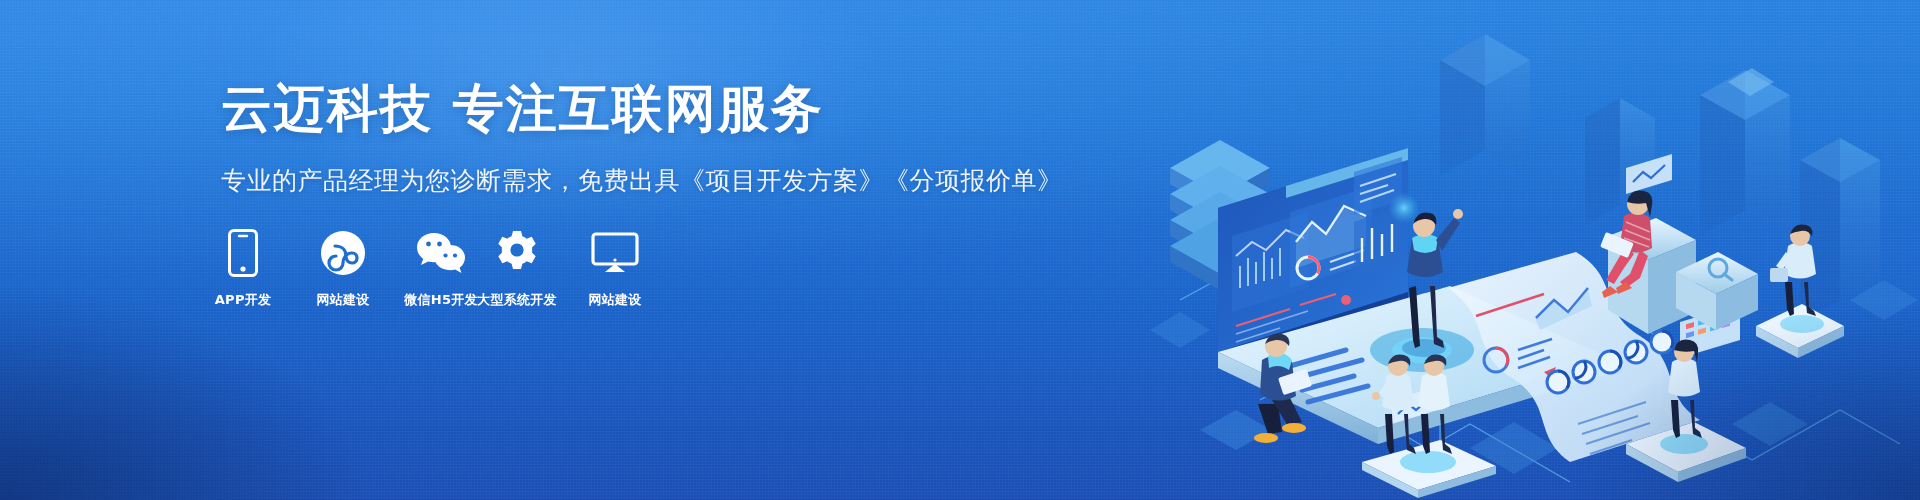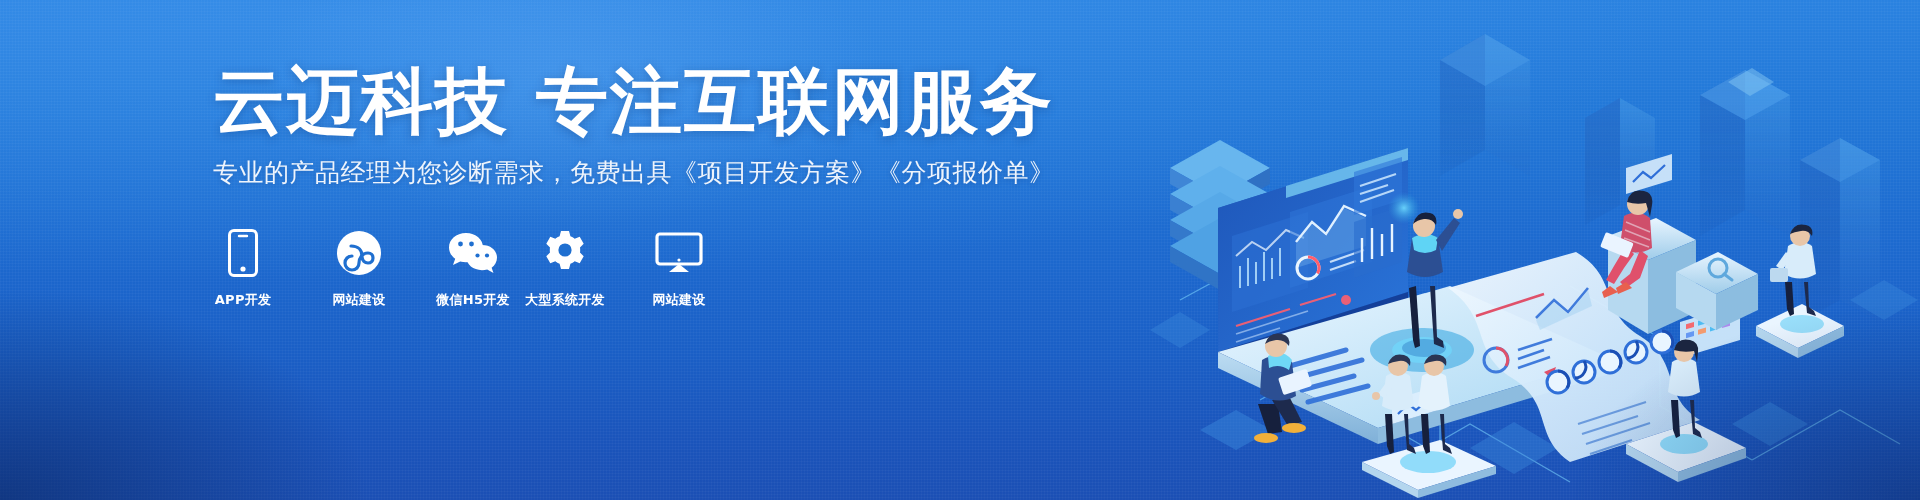--- a/index.html
+++ b/index.html
@@ -37,35 +37,35 @@
   .glow-top{
     position:absolute;left:120px;top:-140px;width:900px;height:430px;
     background:radial-gradient(50% 50% at 50% 50%, rgba(110,180,250,.28) 0%, rgba(110,180,250,0) 70%);
     pointer-events:none;
   }
 
   
   .copy{position:absolute;left:205px;top:62px;width:900px;}
   .headline{
     font-family:"DejaVu Sans","Liberation Sans",sans-serif;
-    font-weight:700;color:#ffffff;font-size:72px;line-height:62px;
-    letter-spacing:2px;white-space:nowrap;margin:8px;
+    font-weight:700;color:#ffffff;font-size:51px;line-height:62px;
+    letter-spacing:2px;white-space:nowrap;margin:16px;
     text-shadow:0 2px 10px rgba(8,40,100,.28);
   }
   .sub{
-    margin:8px;color:#eef4fc;font-size:25px;line-height:38px;
+    margin:16px;color:#eef4fc;font-size:25px;line-height:38px;
     letter-spacing:.5px;white-space:nowrap;font-weight:400;
     font-family:"DejaVu Sans","Liberation Sans",sans-serif;
     text-shadow:0 1px 5px rgba(8,40,100,.25);
   }
   .sub-wrap{margin-top:22px;}
 
   
   .services{
-    position:absolute;left:205px;top:228px;display:flex;align-items:flex-end;gap:16px;
+    position:absolute;left:205px;top:228px;display:flex;align-items:flex-end;gap:0;
   }
   .svc{
     width:76px;display:flex;flex-direction:column;align-items:center;
     cursor:pointer;user-select:none;
   }
   .svc .ico{
     height:50px;display:flex;align-items:center;justify-content:center;margin-bottom:14px;
   }
   .svc .lbl{
     color:#ffffff;font-size:13px;line-height:16px;white-space:nowrap;font-weight:700;

